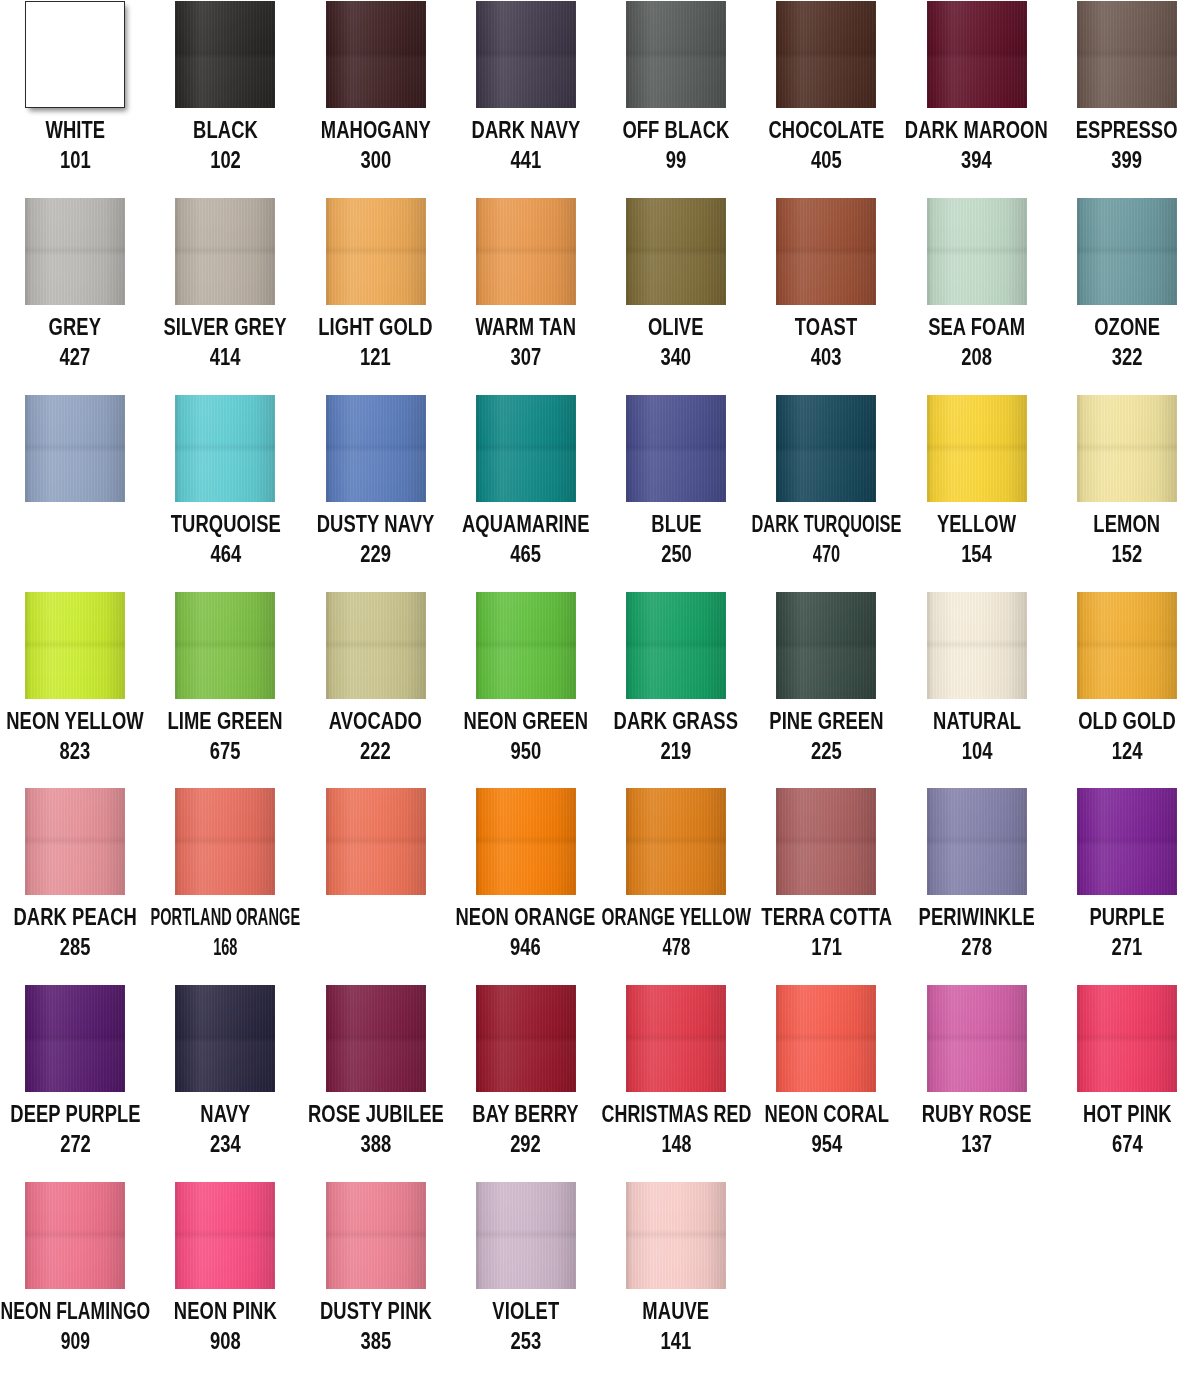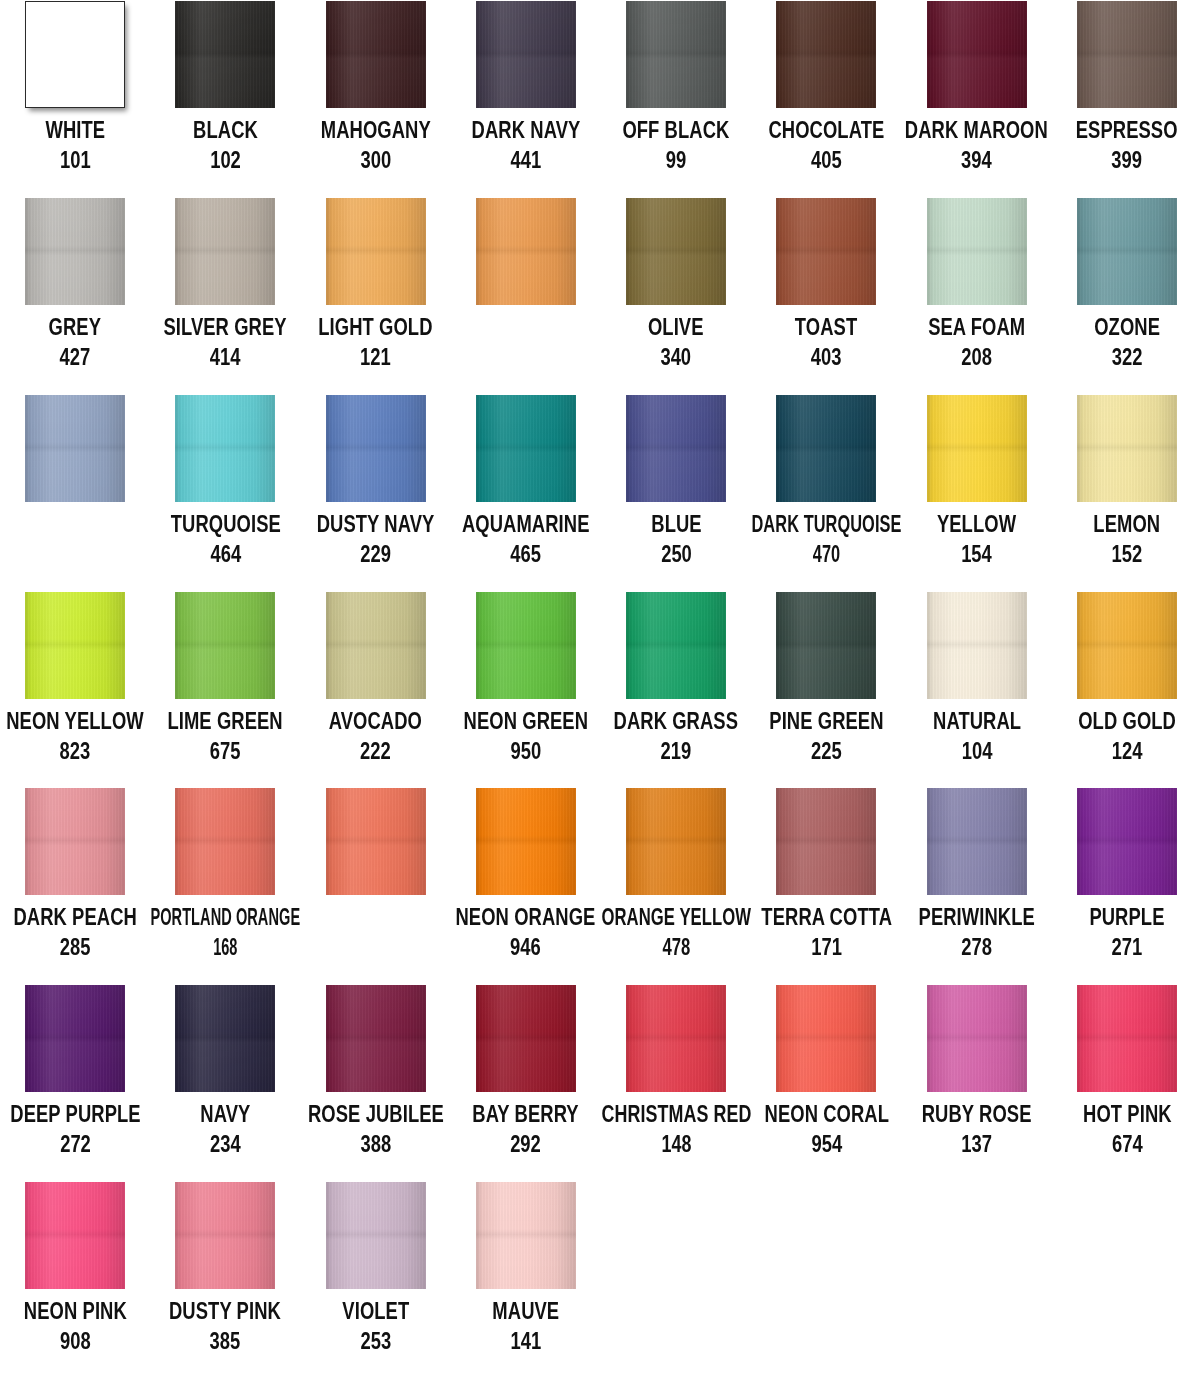--- a/index.html
+++ b/index.html
@@ -212,20 +212,24 @@
       </div>
       <div class="label">
         <span class="name" style="transform: scaleX(0.8);">LIGHT GOLD</span>
         <span class="code" style="transform: scaleX(0.8);">121</span>
       </div>
     </div>
     <div class="cell">
       <div class="swatch-wrap">
         <div class="swatch" style="background-color: rgb(235, 154, 78);"></div>
       </div>
+      <div class="label">
+        <span class="name" style="transform: scaleX(0.8);">WARM TAN</span>
+        <span class="code" style="transform: scaleX(0.8);">307</span>
+      </div>
     </div>
     <div class="cell">
       <div class="swatch-wrap">
         <div class="swatch" style="background-color: rgb(126, 108, 56);"></div>
       </div>
       <div class="label">
         <span class="name" style="transform: scaleX(0.8);">OLIVE</span>
         <span class="code" style="transform: scaleX(0.8);">340</span>
       </div>
     </div>
@@ -527,20 +531,29 @@
         <span class="code" style="transform: scaleX(0.8);">137</span>
       </div>
     </div>
     <div class="cell">
       <div class="swatch-wrap">
         <div class="swatch" style="background-color: rgb(242, 58, 99);"></div>
       </div>
       <div class="label">
         <span class="name" style="transform: scaleX(0.8);">HOT PINK</span>
         <span class="code" style="transform: scaleX(0.8);">674</span>
+      </div>
+    </div>
+    <div class="cell">
+      <div class="swatch-wrap">
+        <div class="swatch" style="background-color: rgb(240, 115, 140);"></div>
+      </div>
+      <div class="label">
+        <span class="name" style="transform: scaleX(0.761421);">NEON FLAMINGO</span>
+        <span class="code" style="transform: scaleX(0.761421);">909</span>
       </div>
     </div>
     <div class="cell">
       <div class="swatch-wrap">
         <div class="swatch" style="background-color: rgb(251, 77, 130);"></div>
       </div>
       <div class="label">
         <span class="name" style="transform: scaleX(0.8);">NEON PINK</span>
         <span class="code" style="transform: scaleX(0.8);">908</span>
       </div>

